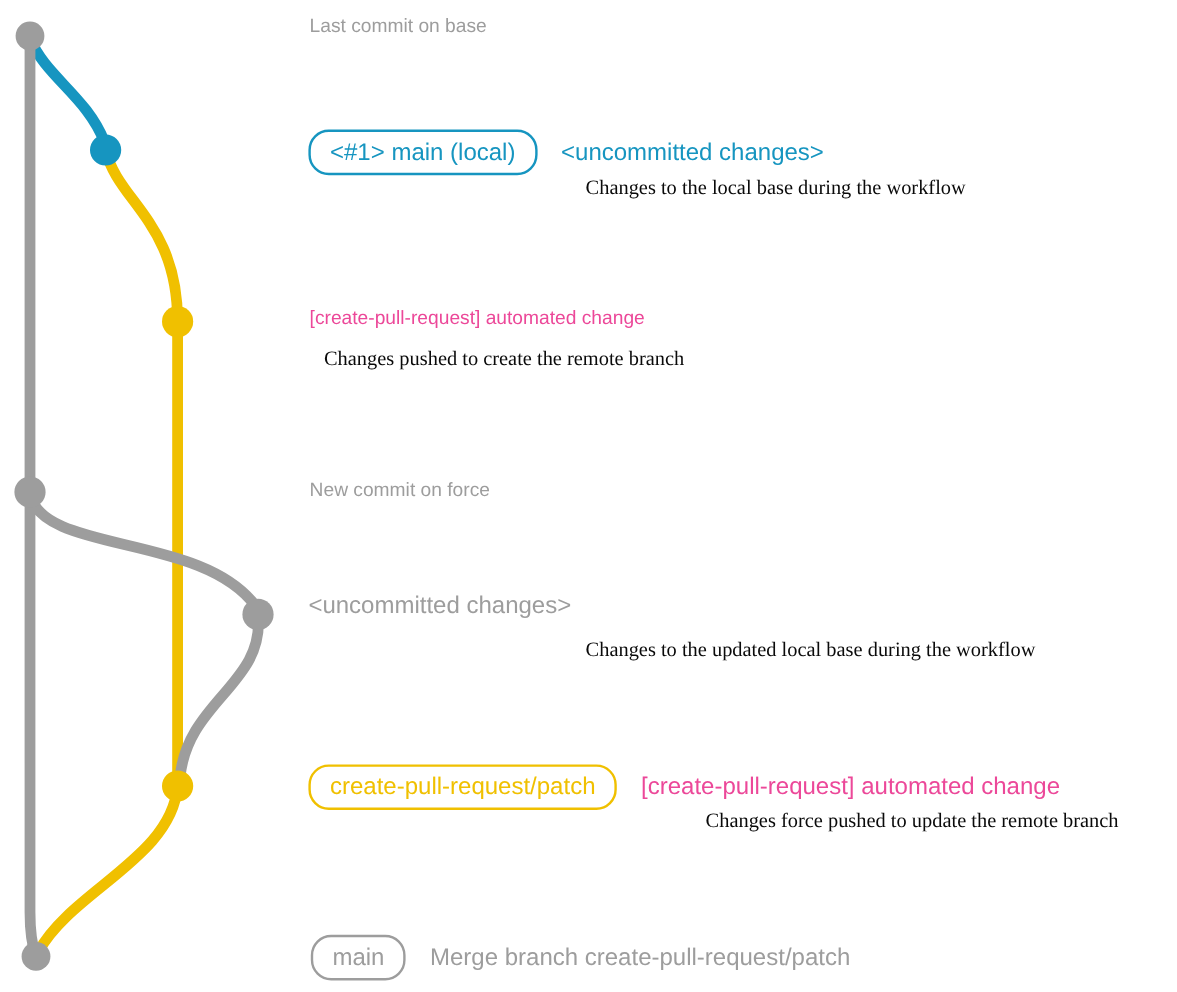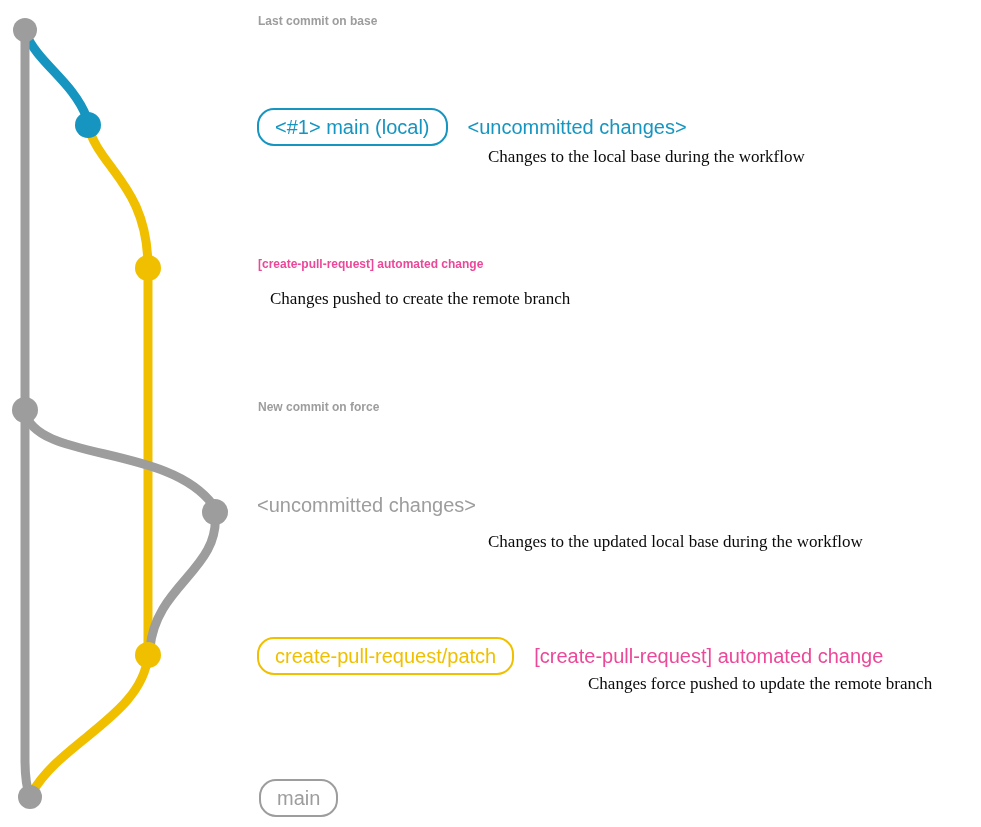--- a/index.html
+++ b/index.html
@@ -35,21 +35,21 @@
   .badge.teal{border-color:#1695c0;color:#1695c0;}
   .badge.gray{border-color:#9d9d9d;color:#9d9d9d;}
   .badge.yellow{border-color:#f0c000;color:#f0c000;}
   .desc{
     position:absolute;
     font-family:"Liberation Serif", serif;
     font-size:17px;
     color:#0a0a0a;
     white-space:nowrap;
   }
-  .title{position:absolute;font-size:12px;white-space:nowrap;font-weight:bold;}
+  .title{position:absolute;font-size:16px;white-space:nowrap;}
 </style>
 </head>
 <body>
 
 <div class="canvas">
 
   <svg class="graph-svg" width="250" height="827" viewBox="0 0 250 827">
 
     <path d="M 88 125 C 98 168 148 185 148 268" fill="none" stroke="#f0c000" stroke-width="9" stroke-linecap="round"></path>
     <path d="M 148 268 L 148 655" fill="none" stroke="#f0c000" stroke-width="9" stroke-linecap="round"></path>
@@ -90,15 +90,16 @@
   <div class="desc" style="left:488px;top:532px;text-align:right;">Changes to the updated local base during the workflow</div>
 
   <div class="row" style="left:257px;top:637px;">
     <span class="badge yellow">create-pull-request/patch</span>
     <span class="txt-lg yellow">[create-pull-request] automated change</span>
   </div>
   <div class="desc" style="left:566px;top:674px;margin-left:22px;">Changes force pushed to update the remote branch</div>
 
   <div class="row" style="left:259px;top:779px;">
     <span class="badge gray">main</span>
+    <span class="txt-lg gray">Merge branch create-pull-request/patch</span>
   </div>
 
 </div>
 
 </body></html>

